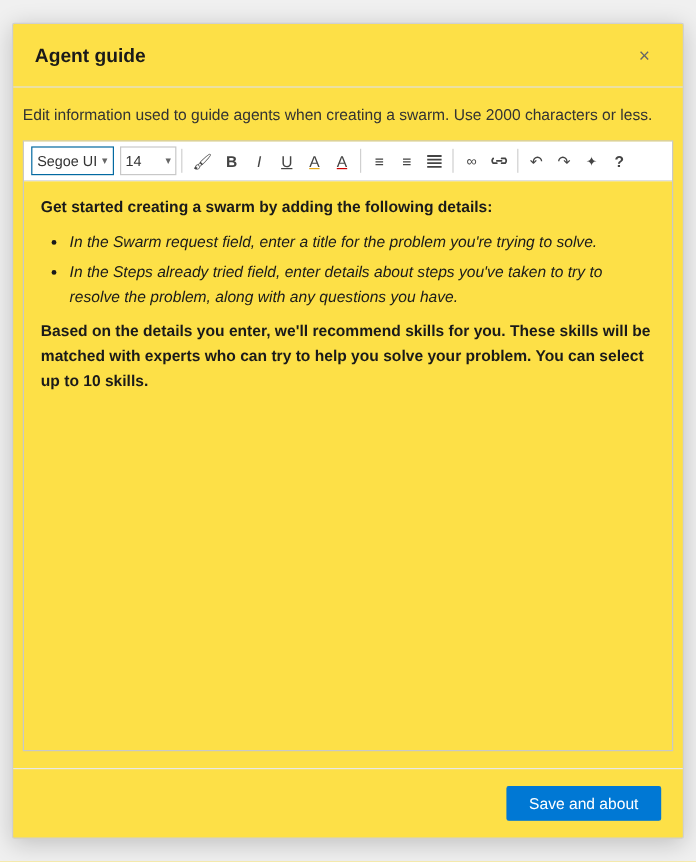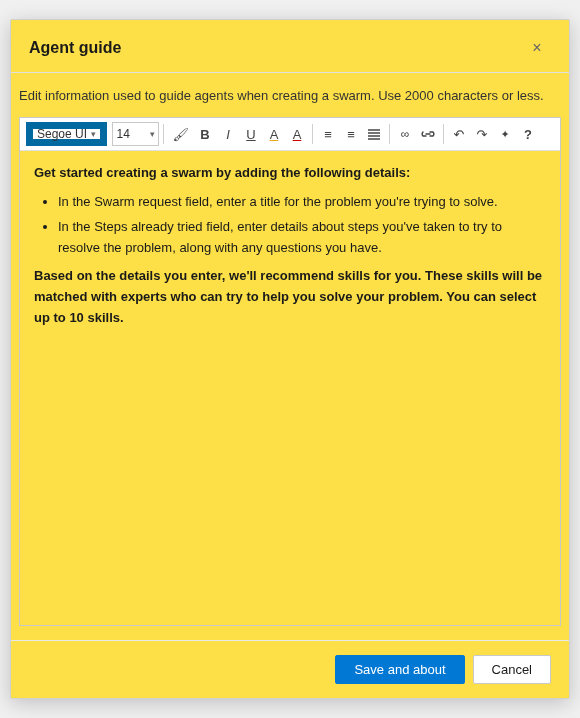--- a/index.html
+++ b/index.html
@@ -71,21 +71,21 @@
       display: flex;
       align-items: center;
       padding: 4px 6px;
       border-bottom: 1px solid #e0e0e0;
       background: #fff;
       flex-wrap: wrap;
       gap: 1px;
     }
     .font-select {
       font-size: 12px;
-      border: 7px solid #0369a1;
+      border: 1px solid #0369a1;
       padding: 2px 4px;
       height: 24px;
       background: #fff;
       cursor: pointer;
       color: #333;
       display: flex;
       align-items: center;
       gap: 4px;
     }
     .font-size-select {
@@ -131,20 +131,21 @@
       color: #1a1a1a;
       line-height: 1.6;
       min-height: 260px;
     }
     .editor-content p {
       margin-bottom: 8px;
       font-weight: bold;
     }
     .editor-content ul {
       margin: 4px 0 8px 24px;
+      font-style: italic;
     }
     .editor-content li {
       margin-bottom: 4px;
     }
     .dialog-footer {
       display: flex;
       justify-content: flex-end;
       align-items: center;
       padding: 14px 18px;
       gap: 8px;
@@ -237,15 +238,14 @@
           <li>In the Swarm request field, enter a title for the problem you're trying to solve.</li>
           <li>In the Steps already tried field, enter details about steps you've taken to try to resolve the problem, along with any questions you have.</li>
         </ul>
         <p>Based on the details you enter, we'll recommend skills for you. These skills will be matched with experts who can try to help you solve your problem. You can select up to 10 skills.</p>
       </div>
     </div>
   </div>
 
   <div class="dialog-footer">
     <button class="btn-primary">Save and about</button>
-    <button class="btn-secondary">Cancel</button>
   </div>
 </div>
 
 </body></html>

